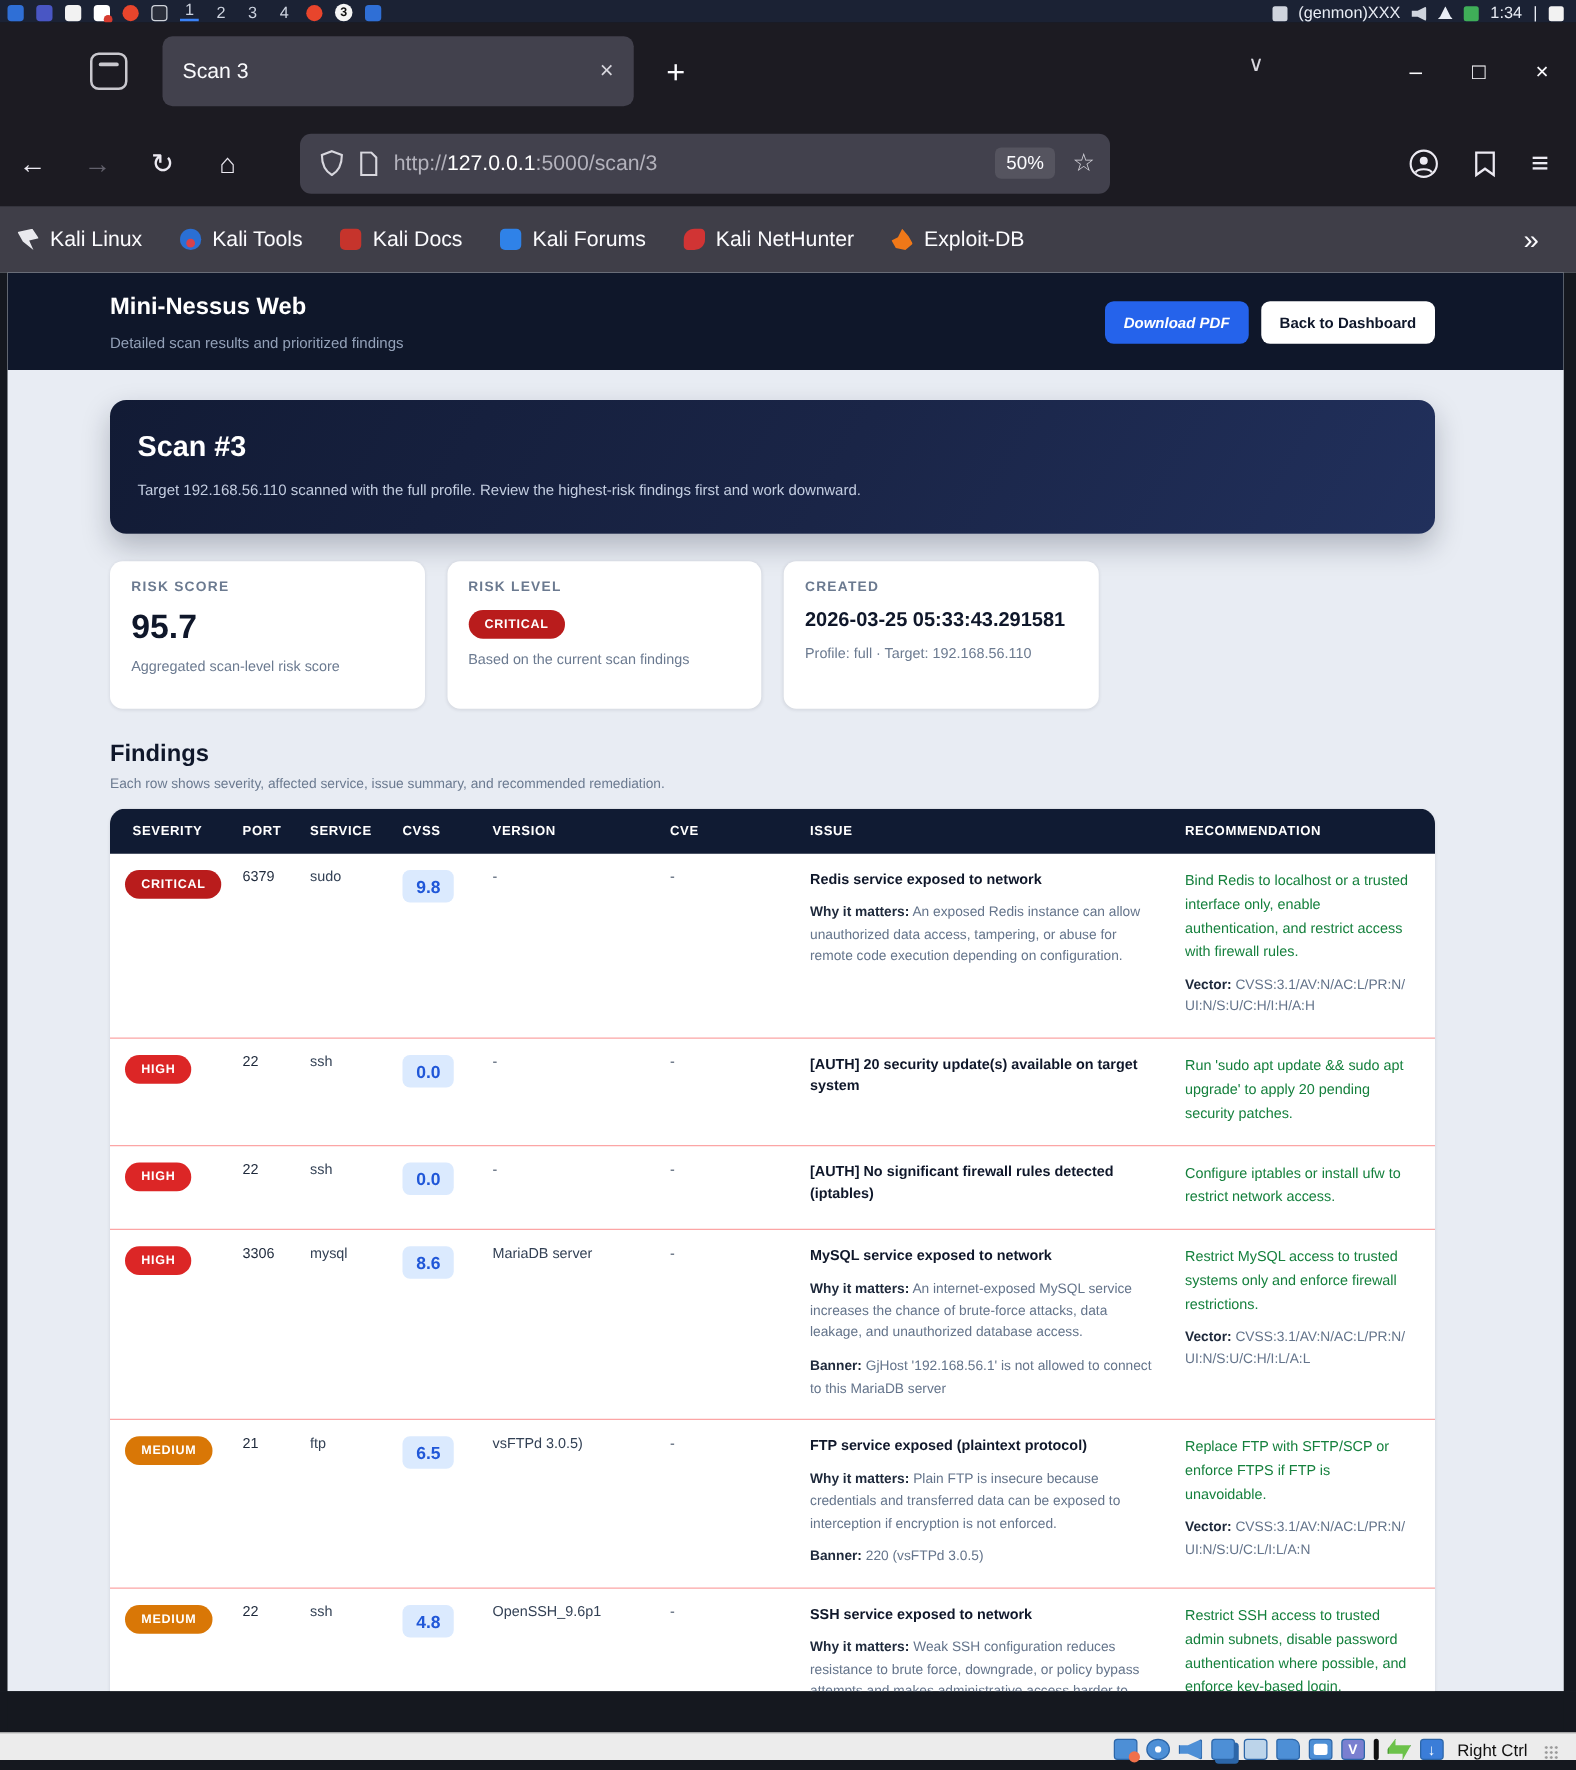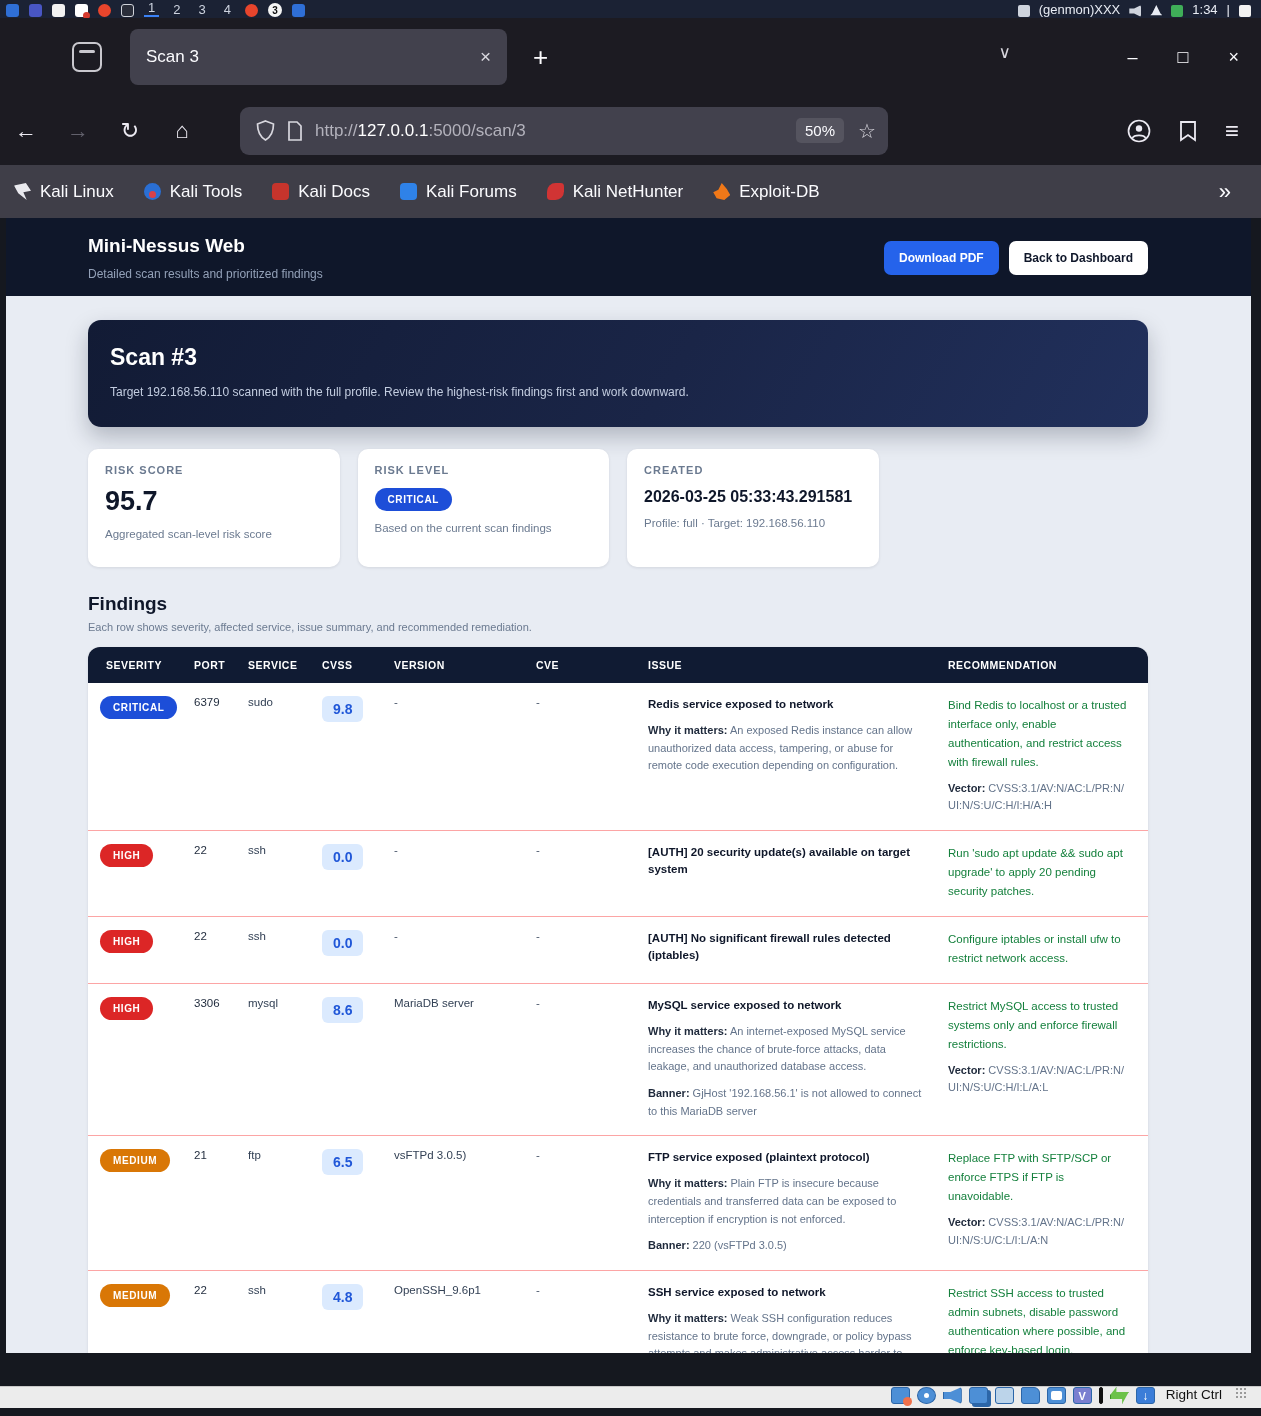--- a/index.html
+++ b/index.html
@@ -69,37 +69,37 @@
   .bottom-strip { height:33px; background:#15181f; border-left:6px solid #15181f; border-right:10px solid #15181f; }
 
   .app-header { background:#0f172a; padding:17px 0 15px; }
   .container { width:1060px; margin-left:82px; }
   .app-header-inner { display:flex; align-items:center; }
   .app-title { color:#fff; font-size:19px; font-weight:bold; }
   .app-sub { color:#93a1b8; font-size:12px; margin-top:10px; }
   .header-actions { margin-left:auto; display:flex; gap:10px; }
   .btn { border:none; border-radius:7px; font-size:12px; font-weight:bold; padding:10px 15px; cursor:pointer;
          font-family:inherit; }
-  .btn-primary { background:#2563eb; color:#fff; }
+  .btn-primary { background:#2563eb; color:#fff;font-style:italic; }
   .btn-light { background:#fff; color:#0f172a; }
 
   .hero { margin-top:24px; background:linear-gradient(120deg,#121b35 0%,#1a2547 55%,#21305c 100%);
           border-radius:13px; padding:24px 22px 28px; box-shadow:0 10px 22px rgba(15,23,42,.25); }
   .hero-title { color:#fff; font-size:23px; font-weight:bold; }
   .hero-desc { color:#c3cde0; font-size:12px; margin-top:14px; }
 
   .stats { display:grid; grid-template-columns:repeat(4,1fr); gap:18px; margin-top:22px; }
   .card { background:#fff; border-radius:10px; padding:15px 17px 18px; box-shadow:0 1px 3px rgba(15,23,42,.10); min-height:118px; }
   .card-label { color:#6b7a90; font-size:11px; font-weight:bold; letter-spacing:1px; }
   .card-value { color:#0f172a; font-size:27px; font-weight:bold; margin-top:10px; }
   .card-value.small { font-size:16px; margin-top:12px; }
   .card-caption { color:#6b7a90; font-size:11.5px; margin-top:9px; line-height:1.45; }
   .pill { display:inline-block; color:#fff; font-size:10px; font-weight:bold; letter-spacing:.6px;
           border-radius:999px; padding:6px 13px; }
-  .pill.critical { background:#1d4ed8; }
+  .pill.critical { background:#b91c1c; }
   .pill.high { background:#dc2626; }
   .pill.medium { background:#d97706; }
   .pill.done { background:#16a34a; }
   .card .pill { margin-top:12px; }
 
   .findings-head { margin-top:26px; }
   .findings-title { color:#0f172a; font-size:19px; font-weight:bold; }
   .findings-sub { color:#6b7a90; font-size:11px; margin-top:6px; }
 
   .ftable { margin-top:14px; background:#fff; border-radius:12px 12px 0 0; overflow:hidden;
@@ -119,21 +119,21 @@
                 border-radius:6px; padding:5px 11px; }
   .issue-title { color:#0f172a; font-weight:bold; font-size:11.5px; line-height:1.5; }
   .issue-why, .issue-banner { color:#64748b; font-size:11px; line-height:1.6; margin-top:9px; width:282px; }
   .issue-why b, .issue-banner b { color:#1e293b; }
   .c-rec { padding-right:18px; }
   .rec-text { color:#15803d; font-size:11.5px; line-height:1.65; }
   .rec-vector { color:#64748b; font-size:11px; line-height:1.6; margin-top:8px; word-break:break-all; }
   .rec-vector b { color:#1e293b; }
 
   
-  .vbox-bar { height:22px; background:#ececec; border-top:1px solid #c9c9c9; display:flex; align-items:flex-start;
+  .vbox-bar { height:22px; background:#ececec; border-top:1px solid #c9c9c9; display:flex; align-items:flex-end;
               justify-content:flex-end; gap:7px; padding:0 14px 0 0; }
   .vb-ico { width:19px; height:17px; border-radius:3px; background:#4d8fd6; border:1px solid #2c66a8; position:relative; }
   .vbi-disk::after{content:""; position:absolute; right:-3px; bottom:-3px; width:9px; height:9px; border-radius:50%; background:#f0704a;}
   .vbi-cd{border-radius:50%;} .vbi-cd::after{content:""; position:absolute; left:6px; top:5px; width:5px; height:5px; border-radius:50%; background:#fff;}
   .vbi-audio{clip-path:polygon(0 30%,40% 30%,100% 0,100% 100%,40% 70%,0 70%);}
   .vbi-net{box-shadow:3px 3px 0 #2c66a8;}
   .vbi-usb{background:#bcd4ea;}
   .vbi-folder{border-radius:2px 6px 3px 3px;}
   .vbi-display::after{content:""; position:absolute; inset:3px; background:#fff; border-radius:2px;}
   .vbi-rec{background:#7a7fd0;} .vbi-rec::after{content:"V"; position:absolute; inset:0; color:#fff; font-size:11px; font-weight:bold; text-align:center; line-height:16px;}

